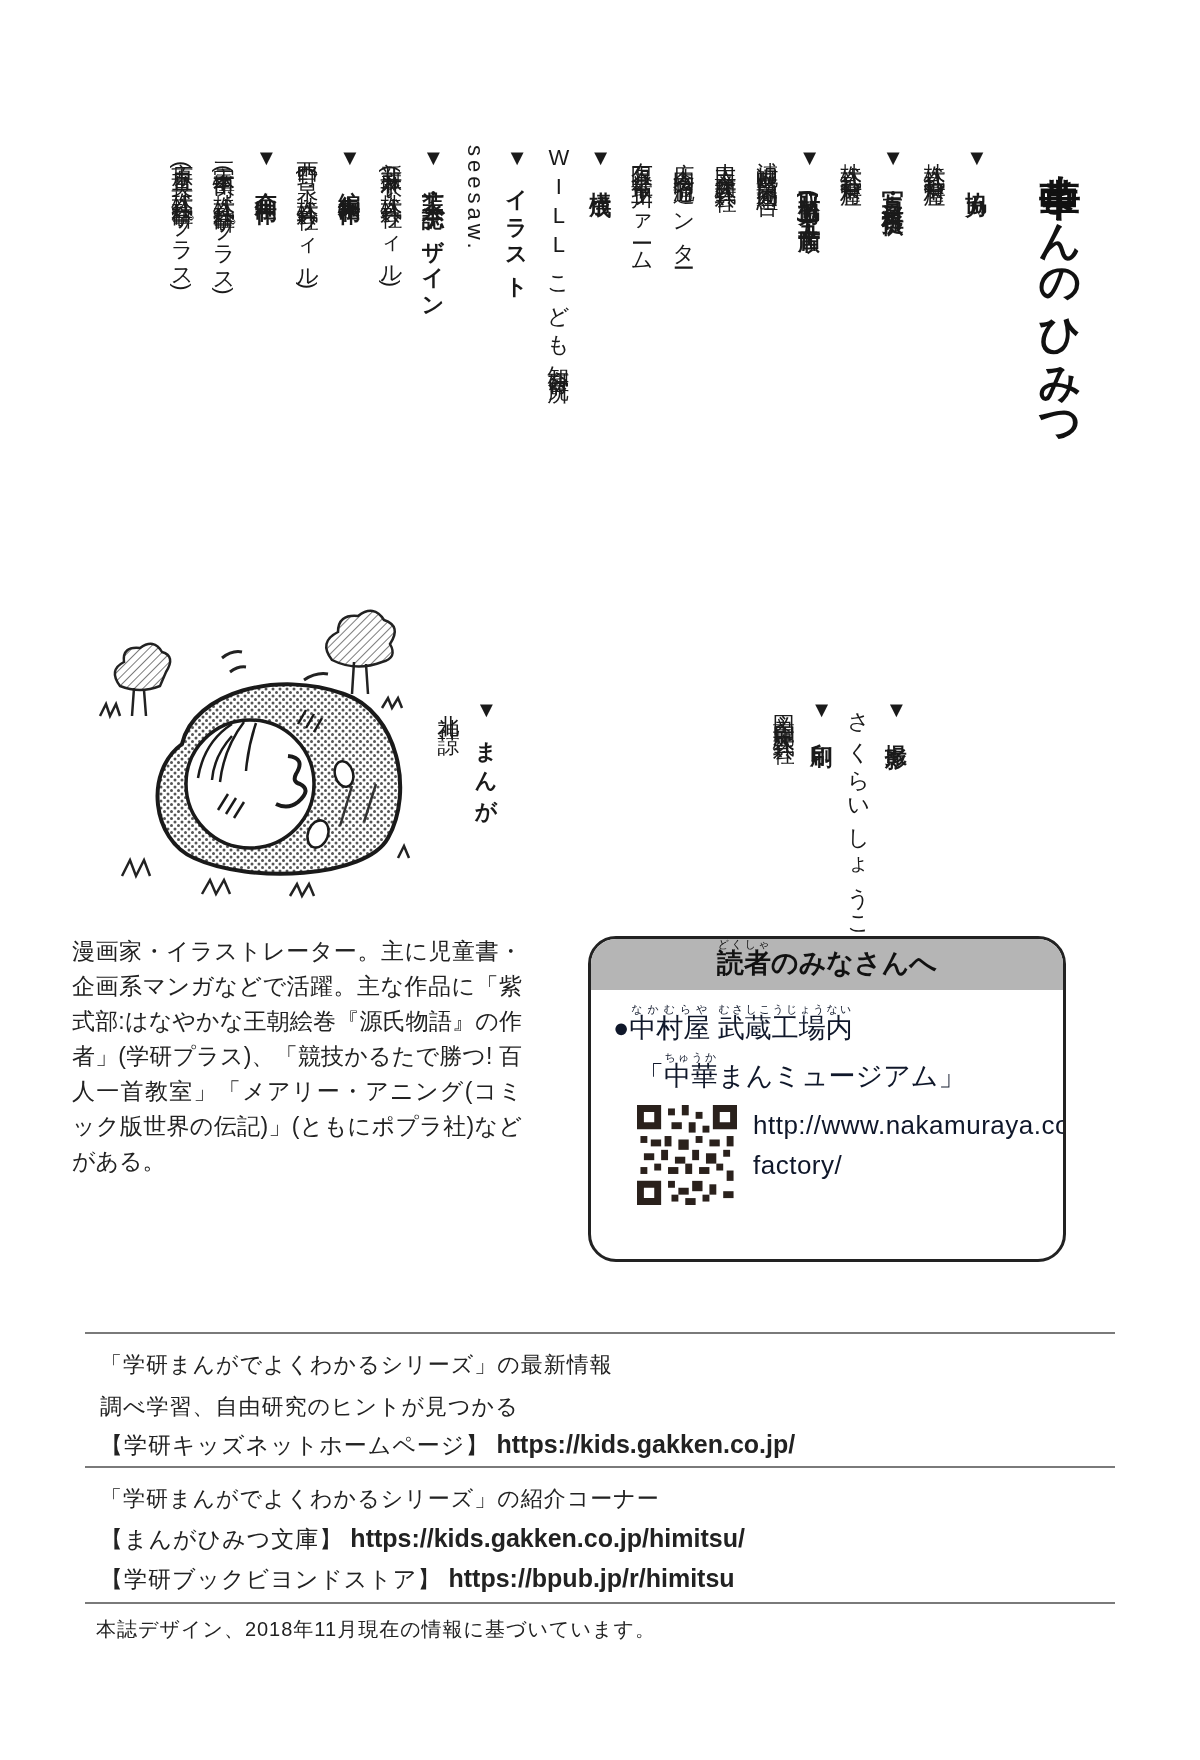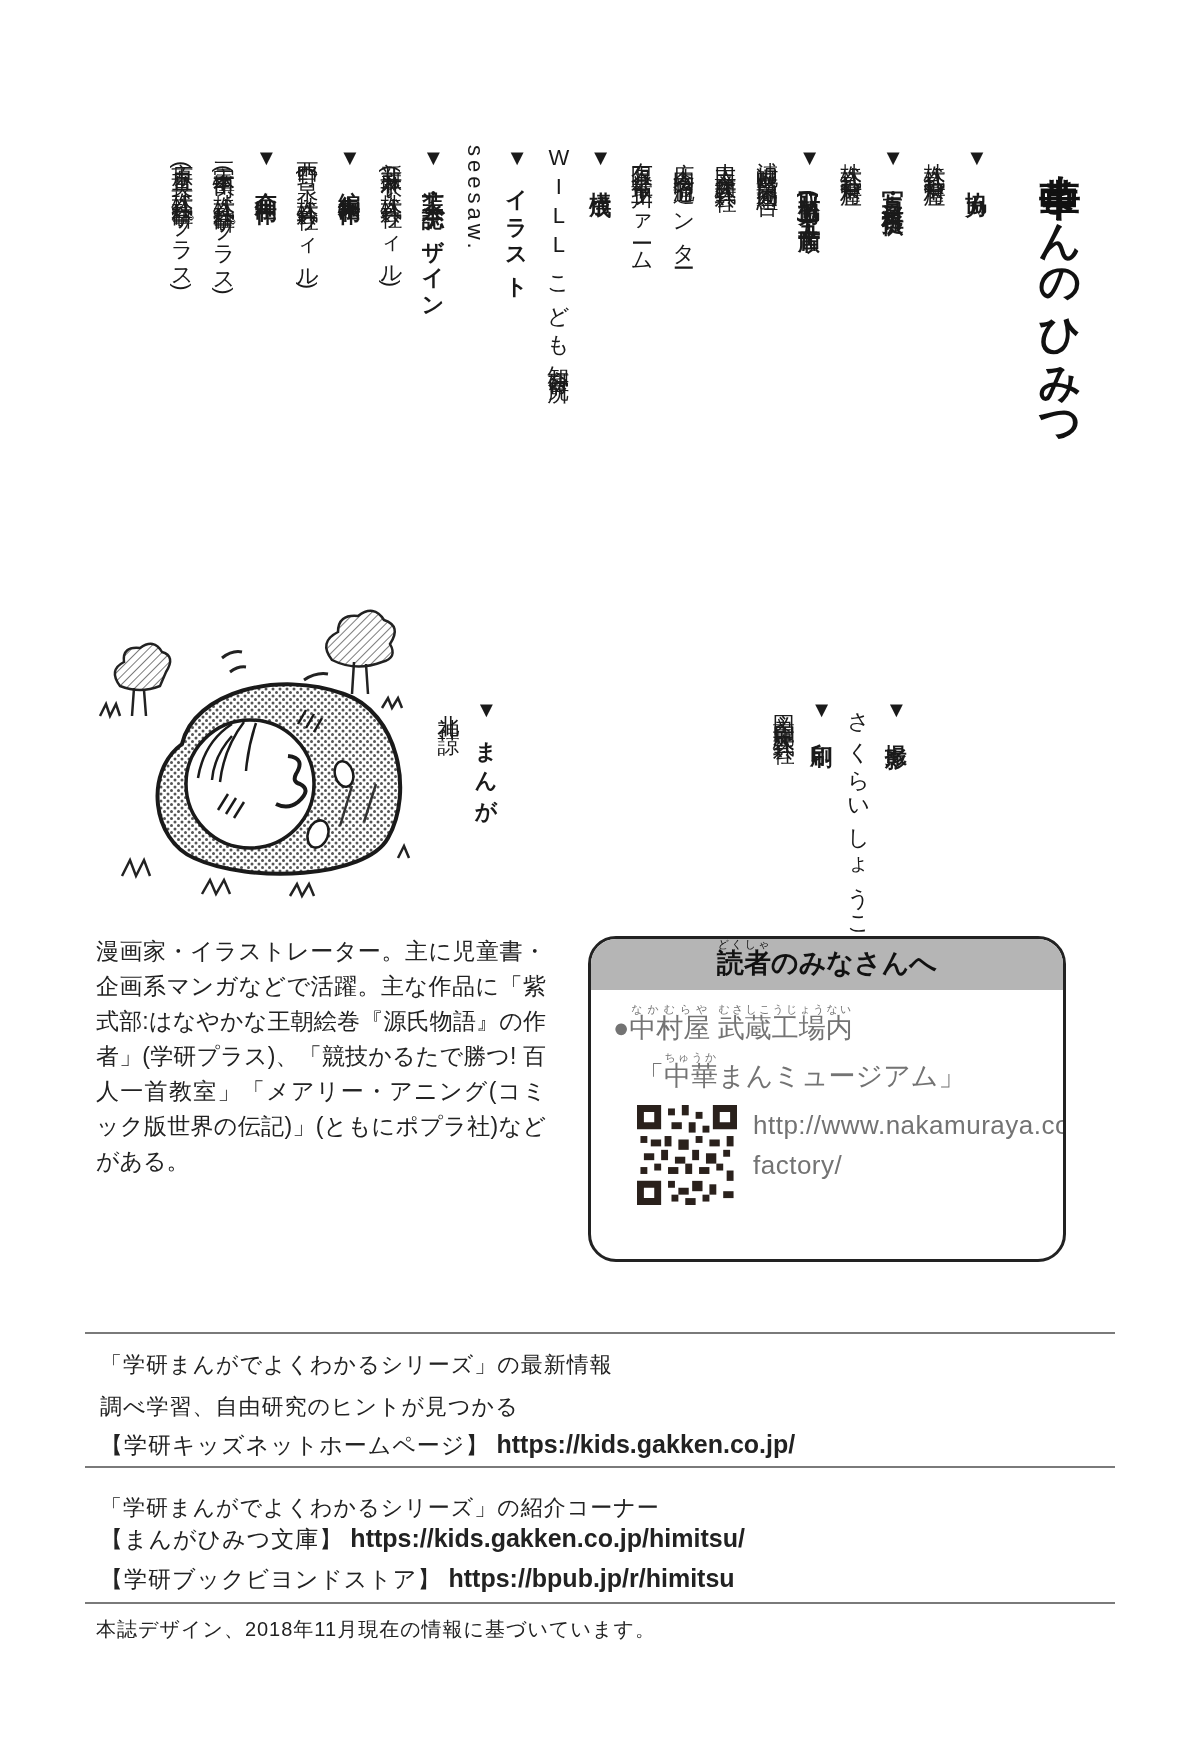--- a/index.html
+++ b/index.html
@@ -20,35 +20,35 @@
   .ventry.lbl { font-weight:bold; }
   .upright { text-orientation:upright; }
   .vsmall { font-size:22px; line-height:1.7; letter-spacing:4px; }
   .vsmall.lbl { font-weight:bold; }
 
   
   .illo { position:absolute; left:82px; top:596px; }
 
   
   .bio {
-    position:absolute; left:96px; top:934px; width:450px;
+    position:absolute; left:72px; top:934px; width:450px;
     font-size:23px; line-height:35px; text-align:justify; color:#222;
   }
 
   
   .rbox {
     position:absolute; left:588px; top:936px; width:478px; height:326px;
     border:3px solid #222; border-radius:28px; background:#fff; overflow:hidden;
   }
   .rbox-header {
     background:#b5b5b5; text-align:center; font-weight:bold;
     font-size:27px; padding:4px 0 9px; color:#111;
   }
   ruby rt { font-size:11px; font-weight:normal; letter-spacing:1px; }
-  .rbox-body { padding:8px 18px 10px 22px; font-size:27px; color:#737373; }
+  .rbox-body { padding:8px 18px 10px 22px; font-size:27px; color:#0f172a; }
   .rline { margin-top:6px; line-height:1.35; }
   .rline.indent { padding-left:24px; }
   .qr-row { display:flex; gap:16px; margin-top:10px; padding-left:24px; }
   .qr { flex:0 0 auto; }
   .qr-text { font-size:25px; line-height:1.55; }
   .qr-url { font-size:26px; letter-spacing:0.5px; }
 
   
   .rule { position:absolute; left:85px; width:1030px; height:2px; background:#7a7a7a; }
   .fline { position:absolute; left:100px; font-size:22px; color:#222; letter-spacing:1px; }
@@ -219,21 +219,21 @@
 
   <div class="rule" style="top:1332px;"></div>
   <div class="fline" style="top:1350px;">「学研まんがでよくわかるシリーズ」の最新情報</div>
   <div class="fline" style="top:1392px;">調べ学習、自由研究のヒントが見つかる</div>
   <div class="fline" style="top:1430px;">
     <span class="bracket-label">【学研キッズネットホームページ】</span>
     <span class="url">https://kids.gakken.co.jp/</span>
   </div>
 
   <div class="rule" style="top:1466px;"></div>
-  <div class="fline" style="top:1484px;margin-top:9px;">「学研まんがでよくわかるシリーズ」の紹介コーナー</div>
+  <div class="fline" style="top:1484px;">「学研まんがでよくわかるシリーズ」の紹介コーナー</div>
   <div class="fline" style="top:1524px;text-align:center;">
     <span class="bracket-label">【まんがひみつ文庫】</span>
     <span class="url">https://kids.gakken.co.jp/himitsu/</span>
   </div>
   <div class="fline" style="top:1564px;">
     <span class="bracket-label">【学研ブックビヨンドストア】</span>
     <span class="url">https://bpub.jp/r/himitsu</span>
   </div>
 
   <div class="rule" style="top:1602px;"></div>

